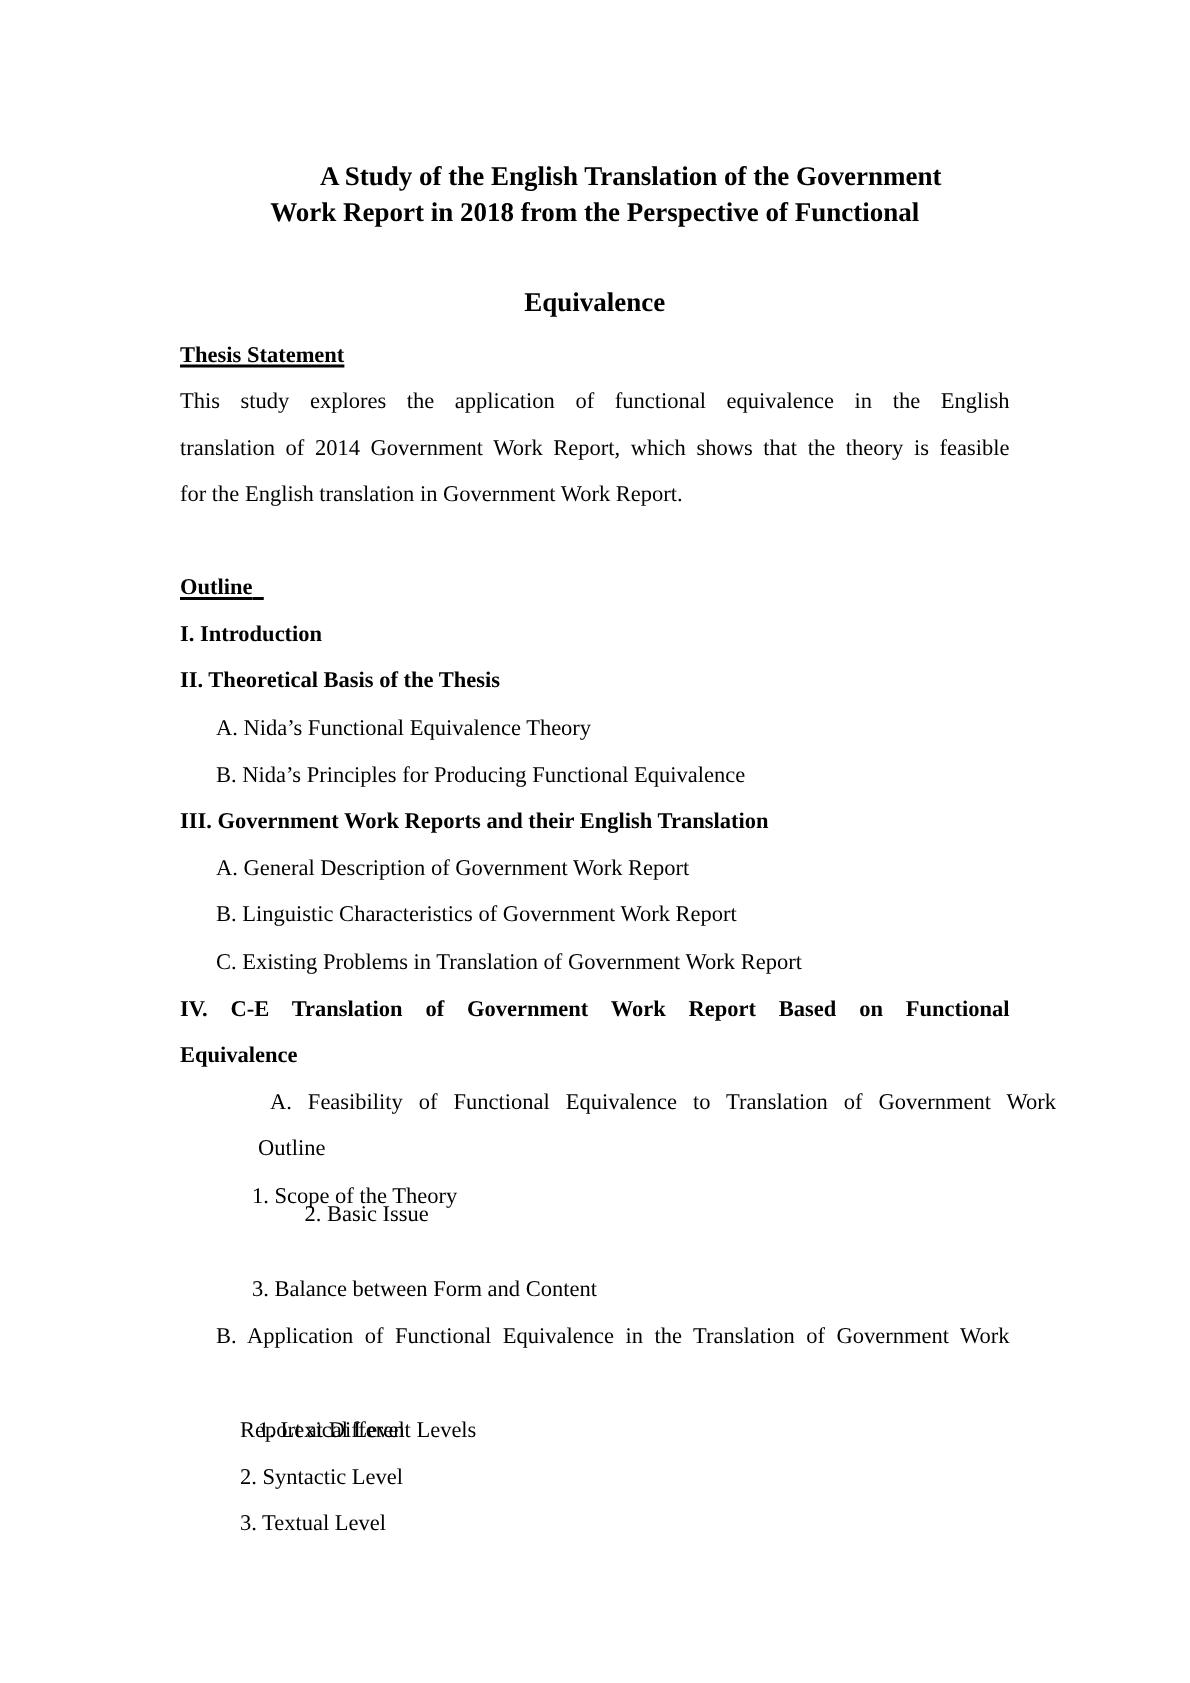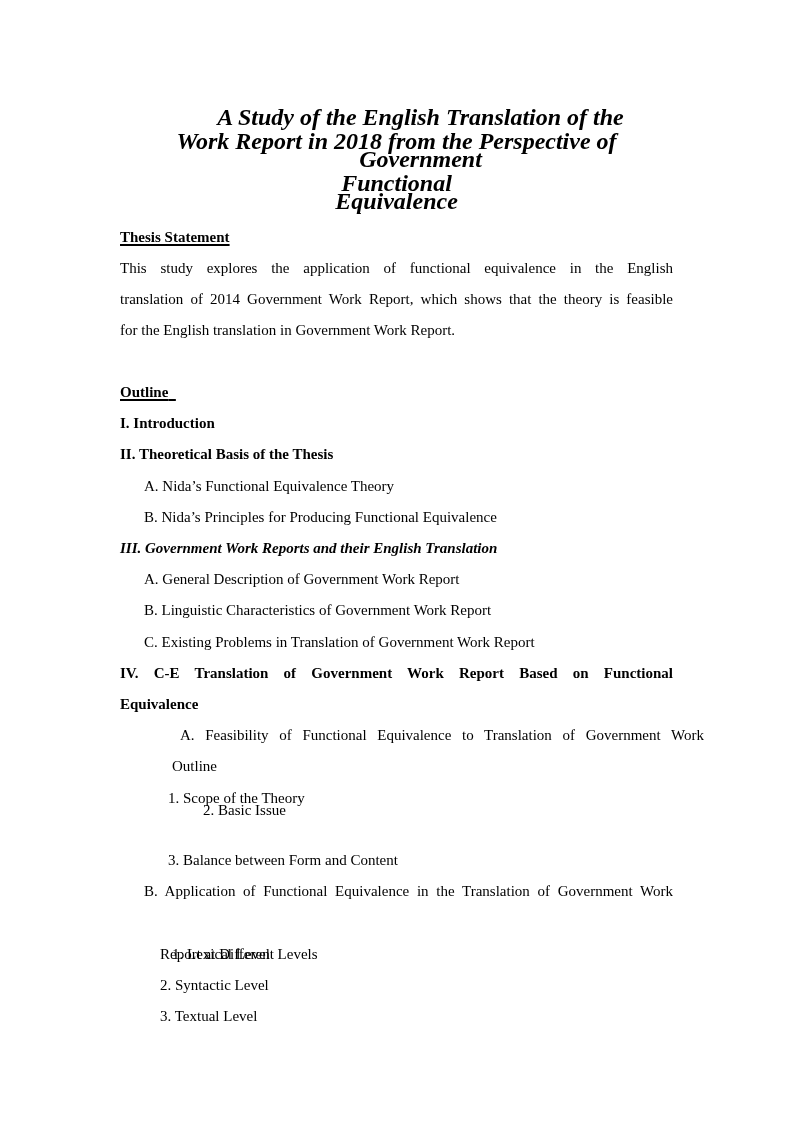--- a/index.html
+++ b/index.html
@@ -1,18 +1,18 @@
 <!DOCTYPE html>
 <html><head>
   <meta charset="utf-8">
   <style>
     html, body { margin: 0; padding: 0; background: #ffffff; }
     body { width: 793px; height: 1122px; position: relative; overflow: hidden;
       font-family: "Liberation Serif", "DejaVu Serif", serif; color: #000; }
-    .title { position: absolute; left: 120px; width: 553px; font-weight: bold; font-size: 24px; line-height: 42px; font-style: italic; }
+    .title { position: absolute; left: 120px; width: 553px; font-weight: bold; font-size: 18px; line-height: 42px; }
     .t1 { top: 96px; text-align: center; padding-left: 48px; box-sizing: border-box; }
     .t2 { top: 120px; text-align: center; }
     .t3 { top: 180px; text-align: center; }
     .line { position: absolute; left: 120px; font-size: 15px; line-height: 31px; white-space: nowrap; }
     .b { font-weight: bold; }
     .u { text-decoration: underline; text-underline-offset: 2px; text-decoration-thickness: 1.5px; }
     .just { width: 553px; text-align: justify; text-align-last: justify; white-space: normal; }
   </style>
 </head>
 <body>
@@ -26,21 +26,21 @@
   <div class="line just" style="top:253px;">This study explores the application of functional equivalence in the English</div>
   <div class="line just" style="top:284px;">translation of 2014 Government Work Report, which shows that the theory is feasible</div>
   <div class="line" style="top:315px;">for the English translation in Government Work Report.</div>
 
   <div class="line b u" style="top:377px;"><span>Outline</span>&nbsp;&nbsp;</div>
 
   <div class="line b" style="top:408px;">I. Introduction</div>
   <div class="line b" style="top:439px;">II. Theoretical Basis of the Thesis</div>
   <div class="line" style="top:471px; left:144px;">A. Nida’s Functional Equivalence Theory</div>
   <div class="line" style="top:502px; left:144px;">B. Nida’s Principles for Producing Functional Equivalence</div>
-  <div class="line b" style="top:533px;font-style:italic;">III. Government Work Reports and their English Translation</div>
+  <div class="line b" style="top:533px;">III. Government Work Reports and their English Translation</div>
   <div class="line" style="top:564px; left:144px;">A. General Description of Government Work Report</div>
   <div class="line" style="top:595px; left:144px;">B. Linguistic Characteristics of Government Work Report</div>
   <div class="line" style="top:627px; left:144px;">C. Existing Problems in Translation of Government Work Report</div>
   <div class="line b just" style="top:658px;">IV. C-E Translation of Government Work Report Based on Functional</div>
   <div class="line b" style="top:689px;">Equivalence</div>
   <div class="line just" style="top:720px; left:149px; width:524px;margin-left:31px;">A. Feasibility of Functional Equivalence to Translation of Government Work</div>
   <div class="line" style="top:751px; left:172px;">Outline</div>
   <div class="line" style="top:783px; left:168px;">1. Scope of the Theory</div>
   <div class="line" style="top:795px; left:168px;margin-left:35px;">2. Basic Issue</div>
   <div class="line" style="top:845px; left:168px;">3. Balance between Form and Content</div>

